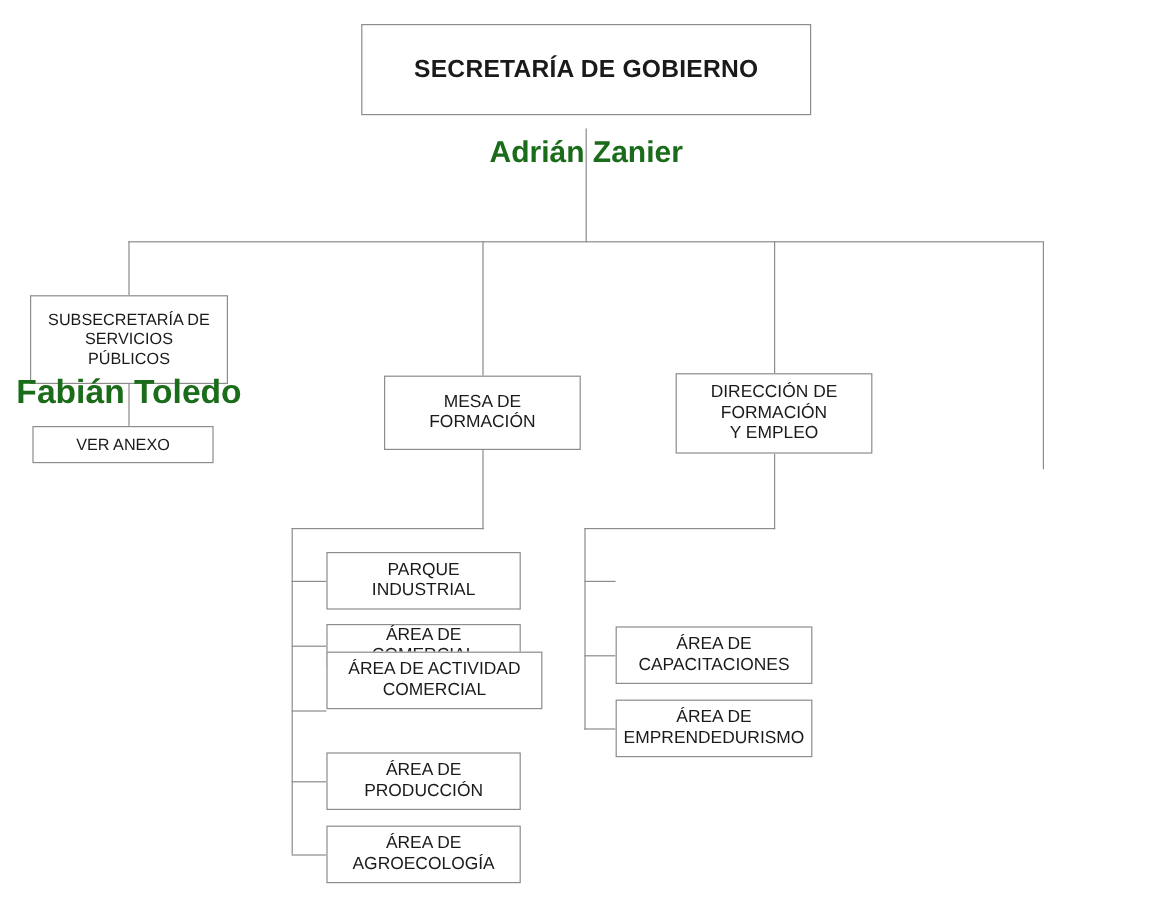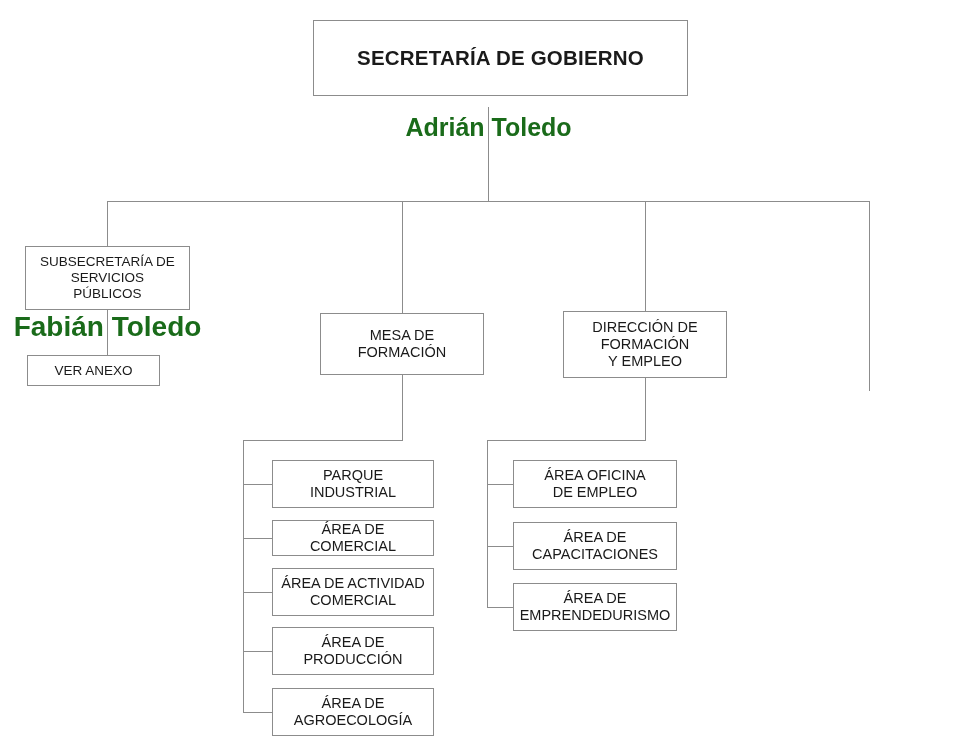--- a/index.html
+++ b/index.html
@@ -102,37 +102,37 @@
   <div class="ln h" style="left:243px; top:651px; width:29px;"></div>
   <div class="ln h" style="left:243px; top:712px; width:29px;"></div>
 
   <div class="ln v" style="left:645px; top:378px; height:63px;"></div>
   <div class="ln h" style="left:487px; top:440px; width:159px;"></div>
   <div class="ln v" style="left:487px; top:440px; height:168px;"></div>
   <div class="ln h" style="left:487px; top:484px; width:26px;"></div>
   <div class="ln h" style="left:487px; top:546px; width:26px;"></div>
   <div class="ln h" style="left:487px; top:607px; width:26px;"></div>
 
-  <div class="node root" style="left:313px; top:20px; width:375px; height:76px;">
+  <div class="node root" style="left:301px; top:20px; width:375px; height:76px;">
     <span>SECRETARÍA DE GOBIERNO</span>
   </div>
   <div class="person" style="left:301px; top:113px; width:375px;">
-    <span>Adrián Toledo</span>
+    <span>Adrián Zanier</span>
   </div>
 
-  <div class="node small" style="left:25px; top:246px; width:165px; height:64px;">
+  <div class="node small" style="left:25px; top:246px; width:165px; height:74px;">
     <span>SUBSECRETARÍA DE
 SERVICIOS
 PÚBLICOS</span>
   </div>
   <div class="person small" style="left:8px; top:311px; width:199px;">
     <span>Fabián Toledo</span>
   </div>
 
-  <div class="node small" style="left:27px; top:355px; width:133px; height:31px;">
+  <div class="node small" style="left:27px; top:355px; width:151px; height:31px;">
     <span>VER ANEXO</span>
   </div>
 
   <div class="node lvl2" style="left:320px; top:313px; width:164px; height:62px;">
     <span>MESA DE
 FORMACIÓN</span>
   </div>
 
   <div class="node lvl2" style="left:563px; top:311px; width:164px; height:67px;">
     <span>DIRECCIÓN DE
@@ -141,37 +141,33 @@
   </div>
 
 
   <div class="node lvl3" style="left:272px; top:460px; width:162px; height:48px;">
     <span>PARQUE
 INDUSTRIAL</span>
   </div>
   <div class="node lvl3" style="left:272px; top:520px; width:162px; height:36px;">
     <span>ÁREA DE COMERCIAL</span>
   </div>
-  <div class="node lvl3" style="left:272px; top:568px; width:162px; height:48px;">
+  <div class="node lvl3" style="left:272px; top:543px; width:180px; height:48px;">
     <span>ÁREA DE ACTIVIDAD
 COMERCIAL</span>
   </div>
   <div class="node lvl3" style="left:272px; top:627px; width:162px; height:48px;">
     <span>ÁREA DE
 PRODUCCIÓN</span>
   </div>
   <div class="node lvl3" style="left:272px; top:688px; width:162px; height:48px;">
     <span>ÁREA DE
 AGROECOLOGÍA</span>
   </div>
 
-  <div class="node lvl3" style="left:513px; top:460px; width:164px; height:48px;">
-    <span>ÁREA OFICINA
-DE EMPLEO</span>
-  </div>
   <div class="node lvl3" style="left:513px; top:522px; width:164px; height:48px;">
     <span>ÁREA DE
 CAPACITACIONES</span>
   </div>
   <div class="node lvl3" style="left:513px; top:583px; width:164px; height:48px;">
     <span>ÁREA DE
 EMPRENDEDURISMO</span>
   </div>
 
 </div>

